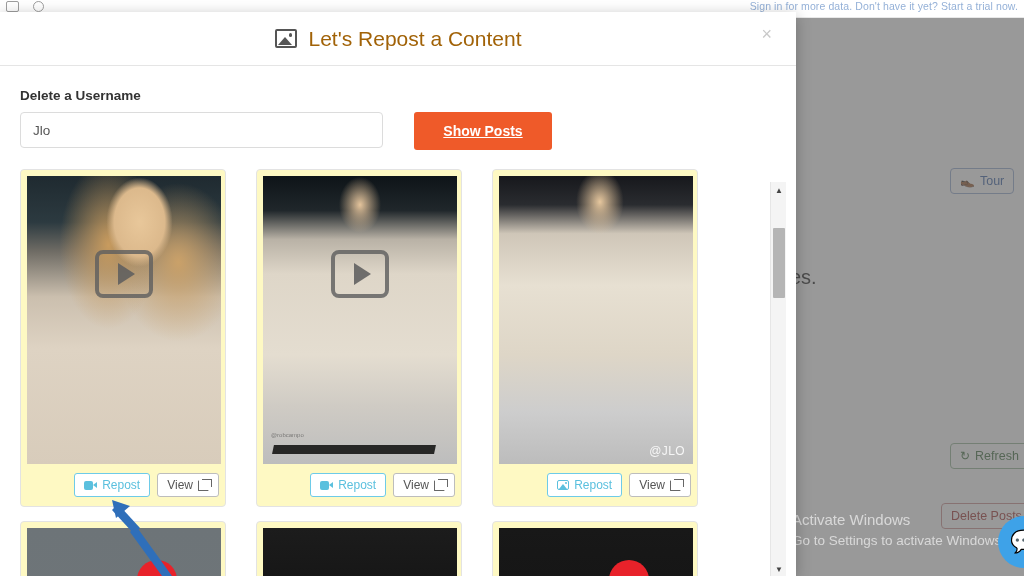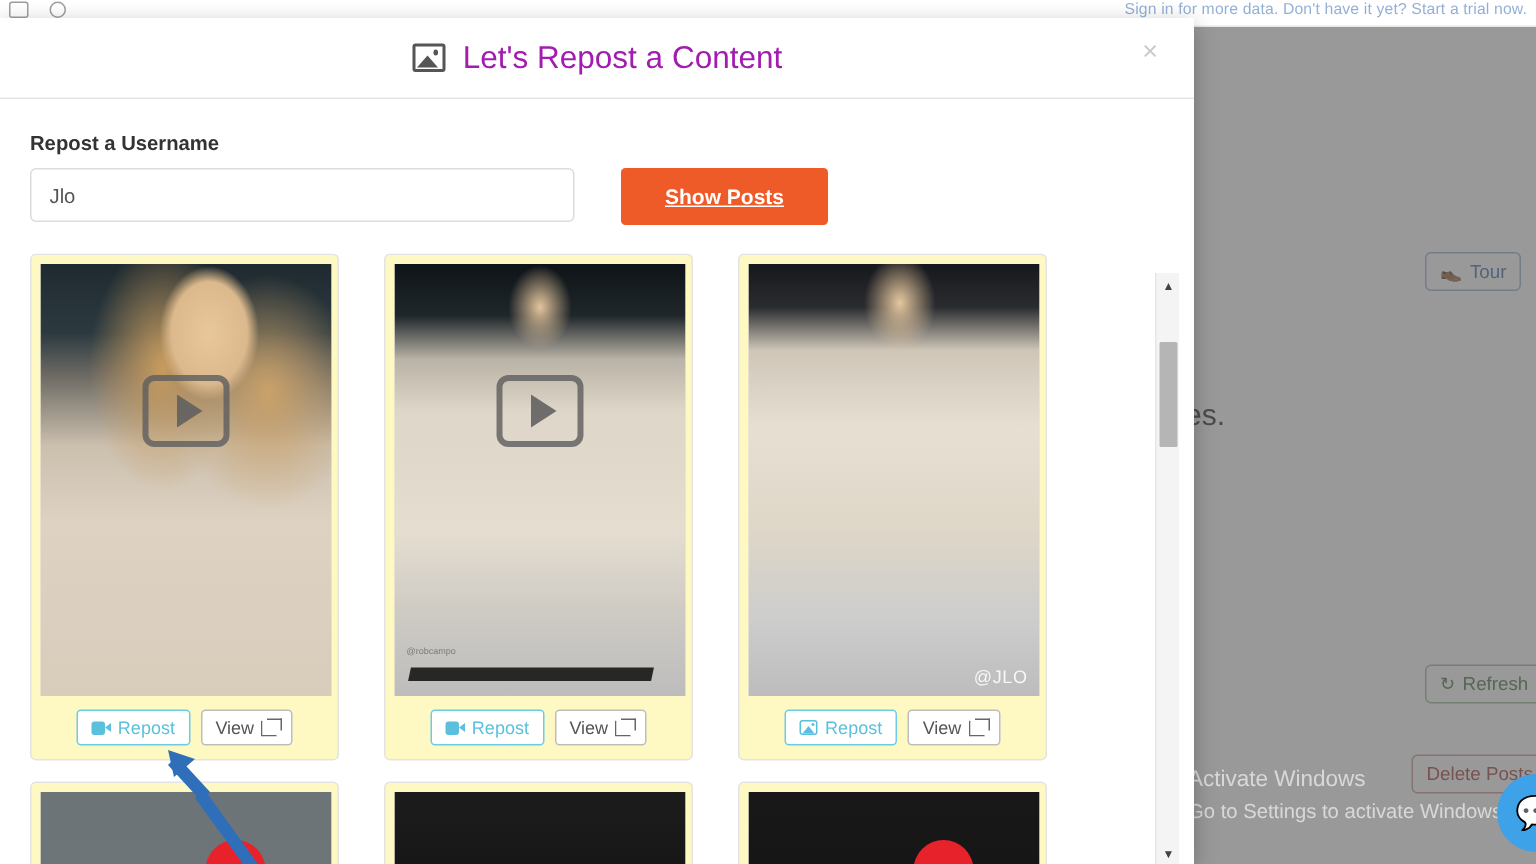--- a/index.html
+++ b/index.html
@@ -136,21 +136,21 @@
     border-bottom: 1px solid #e5e5e5;
     display: flex;
     align-items: center;
     justify-content: center;
   }
   .modal-title {
     display: flex;
     align-items: center;
     gap: 12px;
     font-size: 21px;
-    color: #a21caf;
+    color: #a16207;
     font-weight: 400;
   }
   .title-img-icon {
     width: 22px; height: 19px;
     border: 2px solid #555;
     border-radius: 2px;
     position: relative;
     background: #fff;
     flex: none;
   }
@@ -290,21 +290,21 @@
     left: 10px; bottom: 10px;
     width: 162px; height: 9px;
     background: #111;
     transform: skewX(-12deg);
     opacity: .88;
   }
   .post-actions {
     height: 42px;
     display: flex;
     align-items: center;
-    justify-content: center;
+    justify-content: flex-end;
     gap: 7px;
   }
   .btn-sm {
     display: inline-flex;
     align-items: center;
     gap: 5px;
     height: 24px;
     padding: 0 9px;
     border-radius: 3px;
     font-size: 12px;
@@ -467,21 +467,21 @@
 
     <div class="modal-header">
       <div class="modal-title">
         <span class="title-img-icon"></span>
         <span>Let's Repost a Content</span>
       </div>
       <button class="modal-close">×</button>
     </div>
 
     <div class="modal-body">
-      <div class="field-label">Repost a Username</div>
+      <div class="field-label">Delete a Username</div>
       <div class="field-row">
         <input class="username-input" type="text" value="Jlo" style="">
         <button class="show-posts-btn">Show Posts</button>
       </div>
     </div>
 
     <div class="posts-region">
       <div class="posts-grid" id="posts-grid">
           <div class="post-card">
             <div class="post-media">

